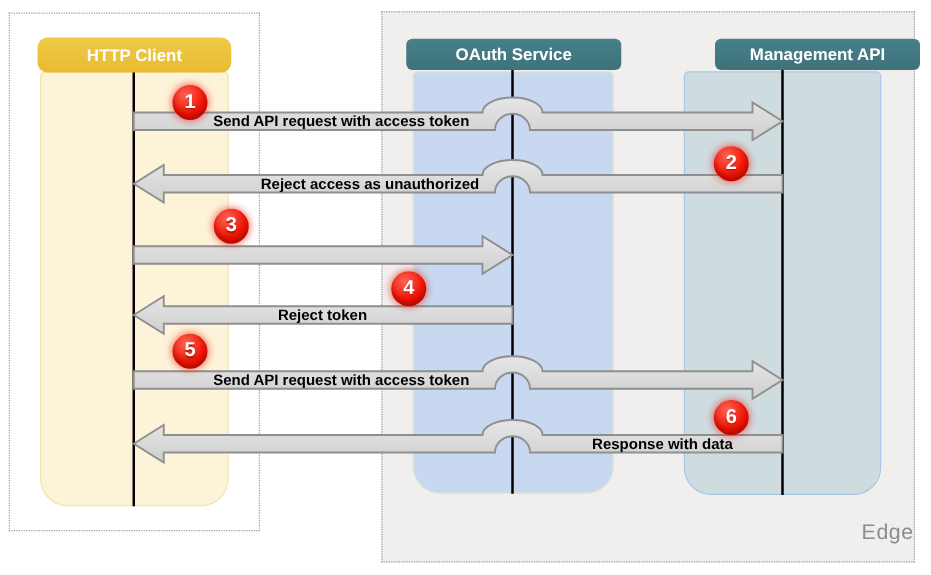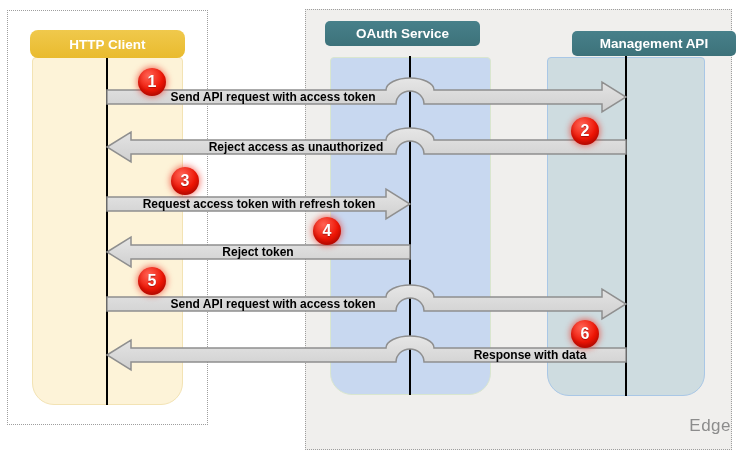--- a/index.html
+++ b/index.html
@@ -24,21 +24,21 @@
   .lifeline-mgmt   { left:625px; top:56px; height:340px; }
   .actor-header {
     position:absolute; display:flex; align-items:center; justify-content:center;
     color:#fff; font-weight:bold; font-size:13.5px; box-sizing:border-box;
   }
   .hdr-client {
     left:30px; top:30px; width:155px; height:28px; border-radius:8px;
     background:linear-gradient(#f0c94c, #e9bb2e);
   }
   .hdr-oauth {
-    left:325px; top:21px; width:155px; height:25px; border-radius:5px;
+    left:325px; top:31px; width:172px; height:25px; border-radius:5px;
     background:linear-gradient(#47808a, #3d727a);
   }
   .hdr-mgmt {
     left:572px; top:31px; width:164px; height:25px; border-radius:5px;
     background:linear-gradient(#47808a, #3d727a);
   }
   .arrows-svg { position:absolute; left:0; top:0; }
   .arrow-path { fill:url(#barGrad); stroke:#8f8f8f; stroke-width:1.5; }
   .msg-label {
     position:absolute; transform:translate(-50%,-50%); white-space:nowrap;
@@ -85,21 +85,20 @@
     <path class="arrow-path" d="M 107,90 H 386 A 24 12 0 0 1 434,90 H 602 V 82 L 626,97 L 602,112 V 104 H 424 A 14 13 0 0 0 396,104 H 107 Z"></path>
     <path class="arrow-path" d="M 107,147 L 131,132 V 140 H 386 A 24 12 0 0 1 434,140 H 626 V 154 H 424 A 14 13 0 0 0 396,154 H 131 V 162 Z"></path>
     <path class="arrow-path" d="M 107,197 H 386 V 189 L 410,204 L 386,219 V 211 H 107 Z"></path>
     <path class="arrow-path" d="M 107,252 L 131,237 V 245 H 410 V 259 H 131 V 267 Z"></path>
     <path class="arrow-path" d="M 107,297 H 386 A 24 12 0 0 1 434,297 H 602 V 289 L 626,304 L 602,319 V 311 H 424 A 14 13 0 0 0 396,311 H 107 Z"></path>
     <path class="arrow-path" d="M 107,355 L 131,340 V 348 H 386 A 24 12 0 0 1 434,348 H 626 V 362 H 424 A 14 13 0 0 0 396,362 H 131 V 370 Z"></path>
   </svg>
 
   <div class="msg-label" style="left:273px; top:97px;">Send API request with access token</div>
   <div class="msg-label" style="left:296px; top:147px;">Reject access as unauthorized</div>
-  <div class="msg-label" style="left:259px; top:204px;">Request access token with refresh token</div>
   <div class="msg-label" style="left:258px; top:252px;">Reject token</div>
   <div class="msg-label" style="left:273px; top:304px;">Send API request with access token</div>
   <div class="msg-label" style="left:514px; top:355px;padding-left:32px;">Response with data</div>
 
   <div class="badge" style="left:152px; top:82px;">1</div>
   <div class="badge" style="left:585px; top:131px;">2</div>
   <div class="badge" style="left:185px; top:181px;">3</div>
   <div class="badge" style="left:327px; top:231px;">4</div>
   <div class="badge" style="left:152px; top:281px;">5</div>
   <div class="badge" style="left:585px; top:334px;">6</div>

